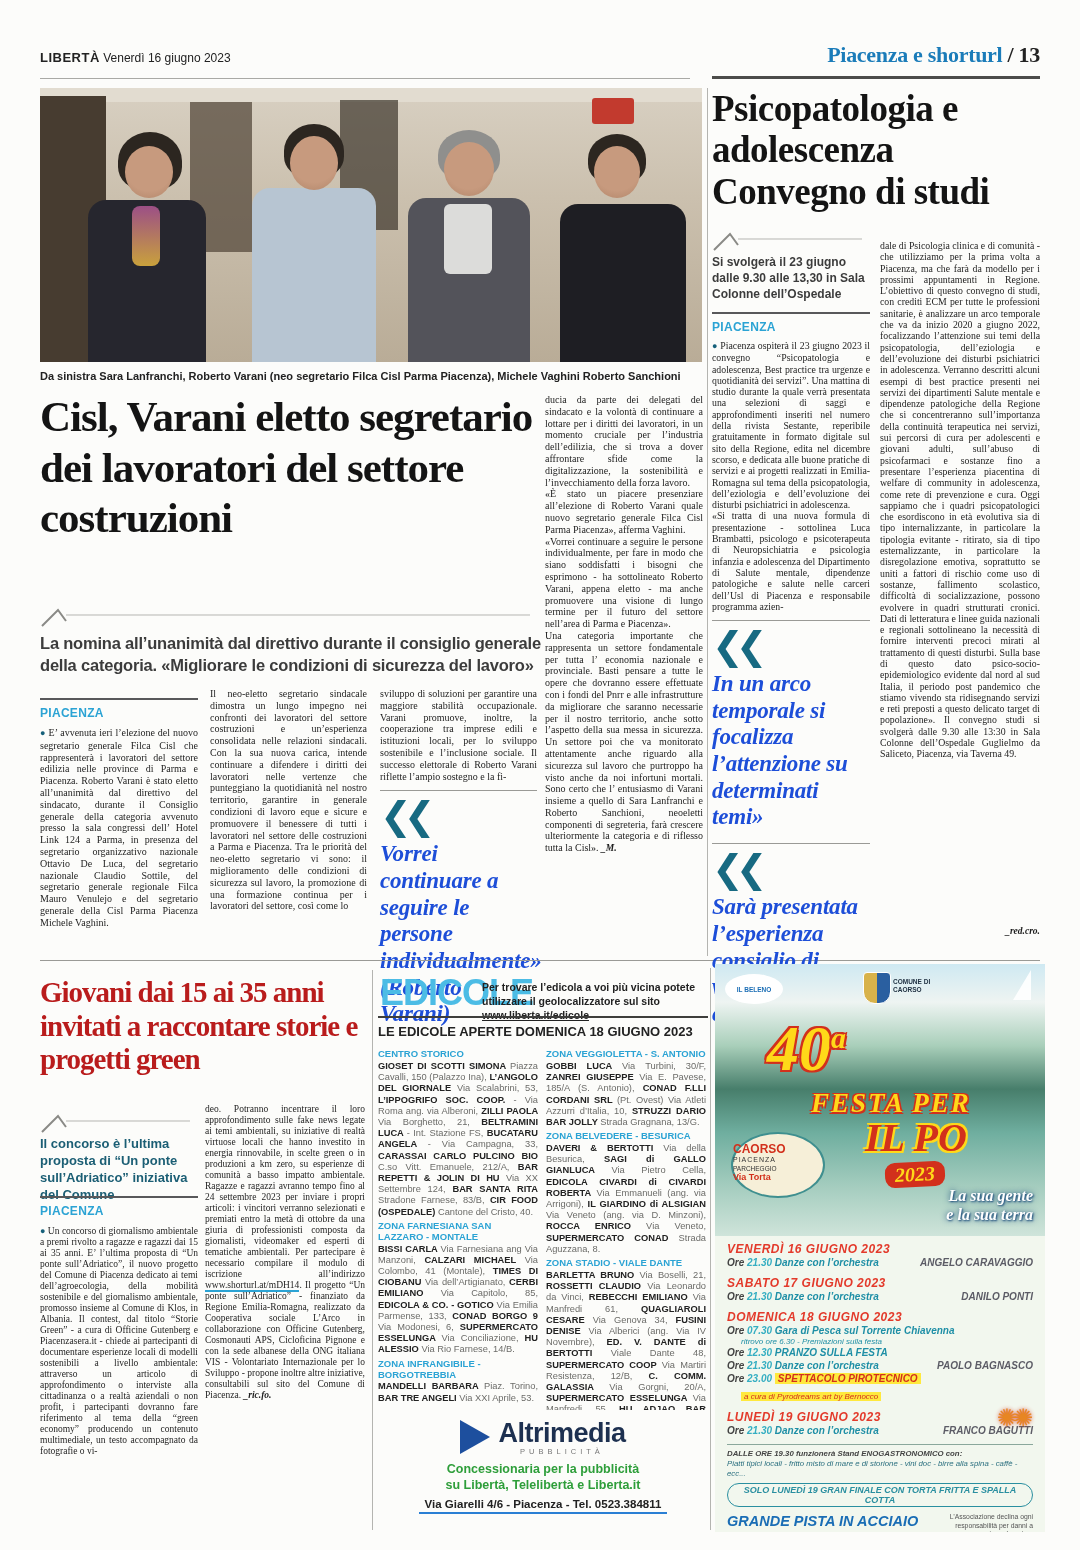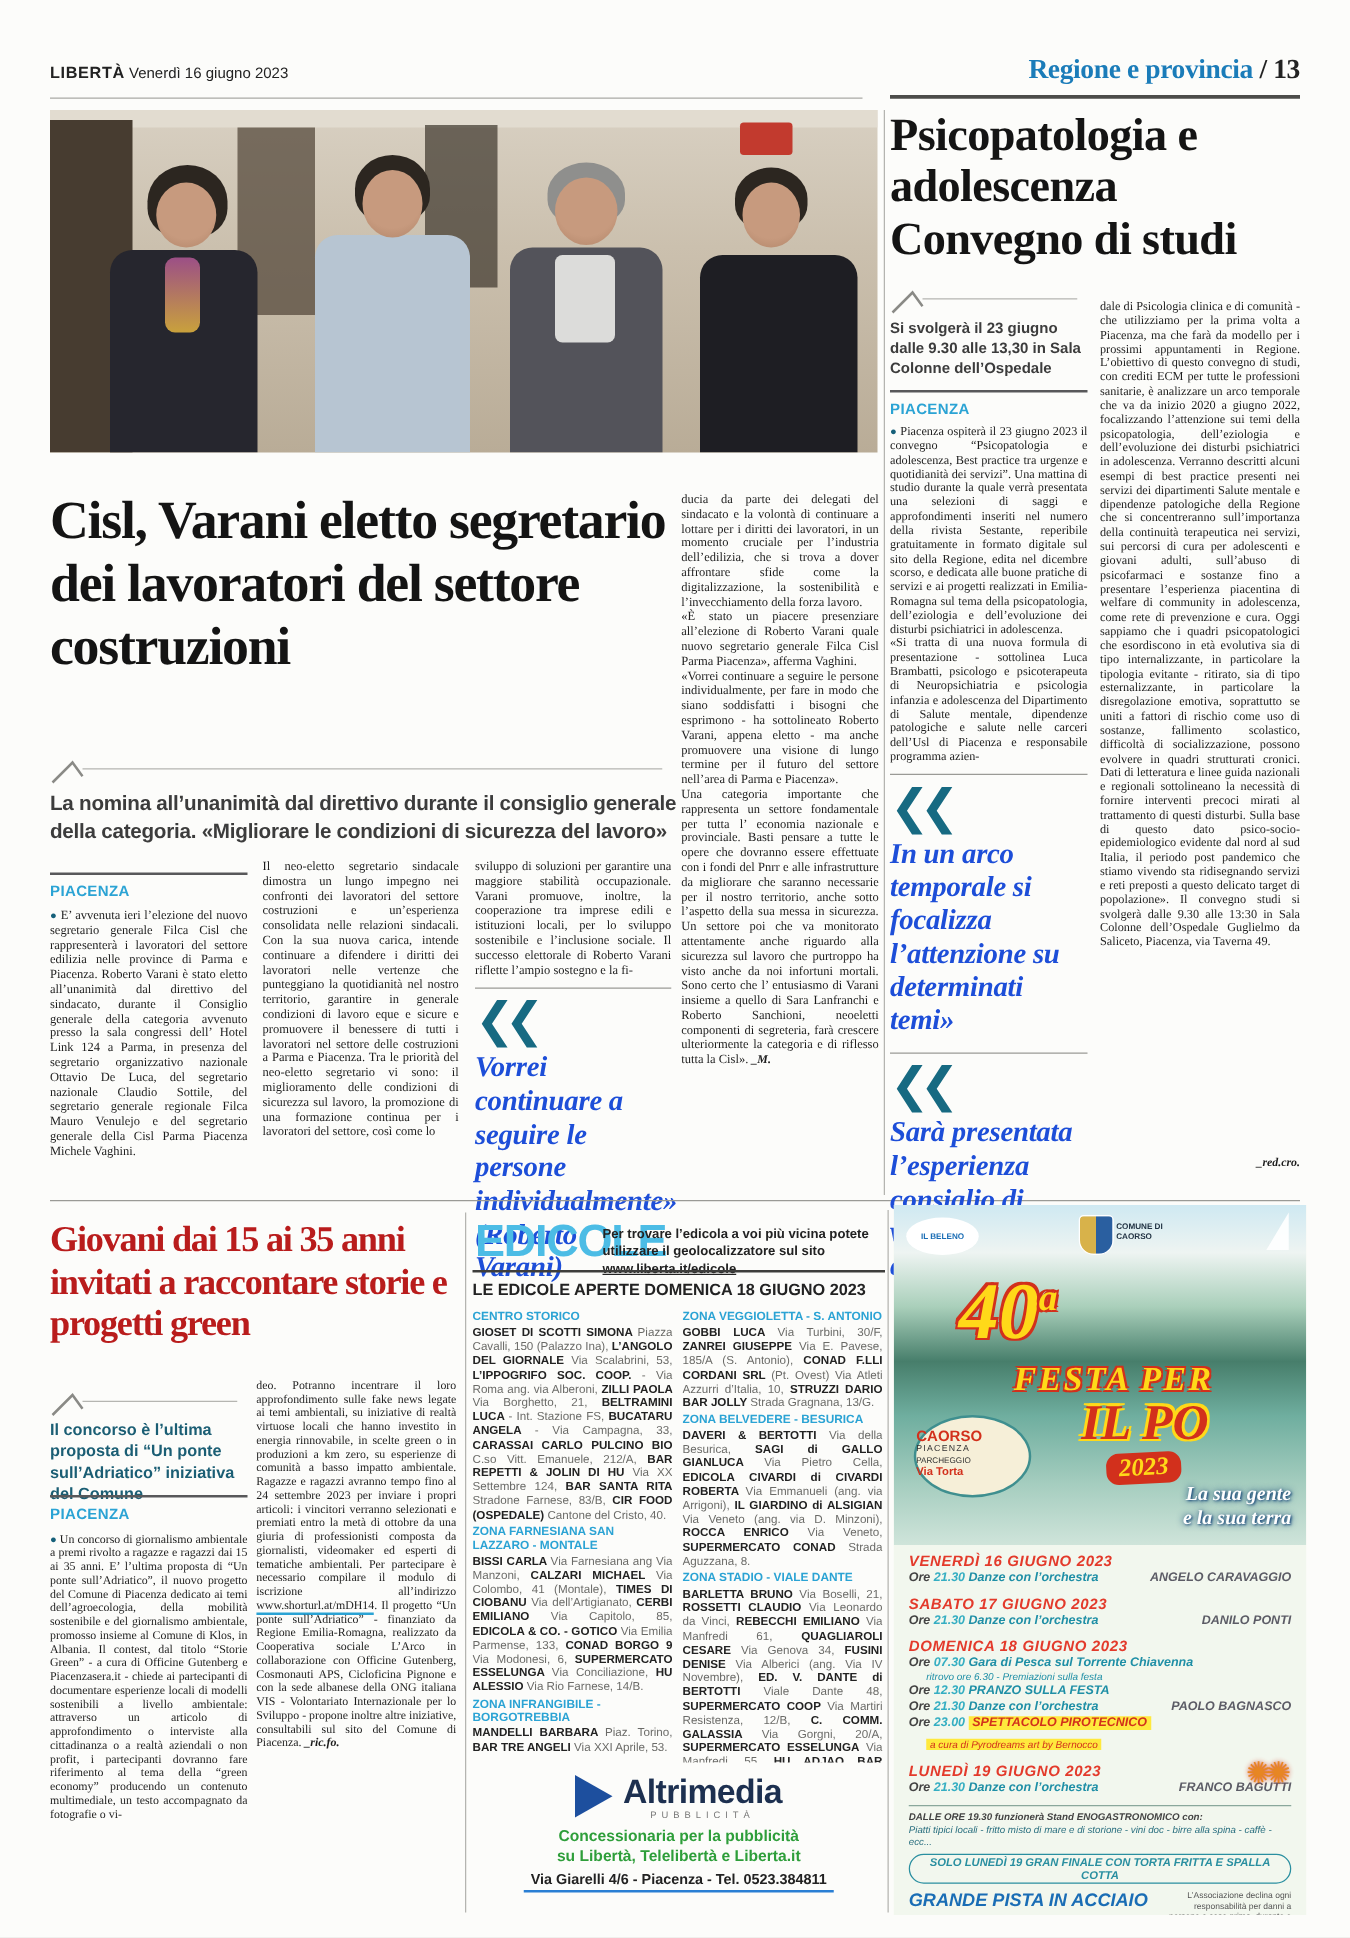--- a/index.html
+++ b/index.html
@@ -168,21 +168,21 @@
 </head>
 <body>
 
 <div class="page">
 
   <div class="abs mast">
     <b>LIBERTÀ</b>
     <span>Venerdì 16 giugno 2023</span>
   </div>
   <div class="abs sec-head">
-    <span class="sec">Regione e provincia</span>
+    <span class="sec">Piacenza e shorturl</span>
     <span class="pg">/ 13</span>
   </div>
   <div class="abs rule-thin"></div>
   <div class="abs rule-thick"></div>
 
   <div class="abs photo">
     <div class="ph-strip"></div>
     <div class="ph-door1"></div>
     <div class="ph-door2"></div>
     <div class="ph-door3"></div>
@@ -195,20 +195,21 @@
     <div class="hair" style="left:244px;top:36px;width:60px;height:54px;"></div>
     <div class="head" style="left:250px;top:48px;width:48px;height:54px;"></div>
     <div class="body1 p3b"></div>
     <div class="shirt3"></div>
     <div class="hair" style="left:398px;top:42px;width:62px;height:50px;background:#8f8f8d;"></div>
     <div class="head" style="left:404px;top:54px;width:50px;height:54px;"></div>
     <div class="body1 p4b"></div>
     <div class="hair" style="left:548px;top:46px;width:58px;height:50px;"></div>
     <div class="head" style="left:554px;top:58px;width:46px;height:52px;"></div>
   </div>
+  <div class="abs caption">Da sinistra Sara Lanfranchi, Roberto Varani (neo segretario Filca Cisl Parma Piacenza), Michele Vaghini Roberto Sanchioni</div>
 
   <h1 class="abs headline" style="margin:0;">Cisl, Varani eletto segretario dei lavoratori del settore costruzioni</h1>
 
   <svg class="abs zigzag zz-main" viewBox="0 0 490 22" preserveAspectRatio="none">
     <path d="M2 20 L18 4 L26 15" stroke="#8a8a86" stroke-width="2" fill="none"></path>
     <line x1="26" y1="9" x2="490" y2="9" stroke="#b5b5b1" stroke-width="1"></line>
   </svg>
   <div class="abs standfirst">La nomina all’unanimità dal direttivo durante il consiglio generale della categoria. «Migliorare le condizioni di sicurezza del lavoro»</div>
 
   <div class="abs kick-rule kr1"></div>

